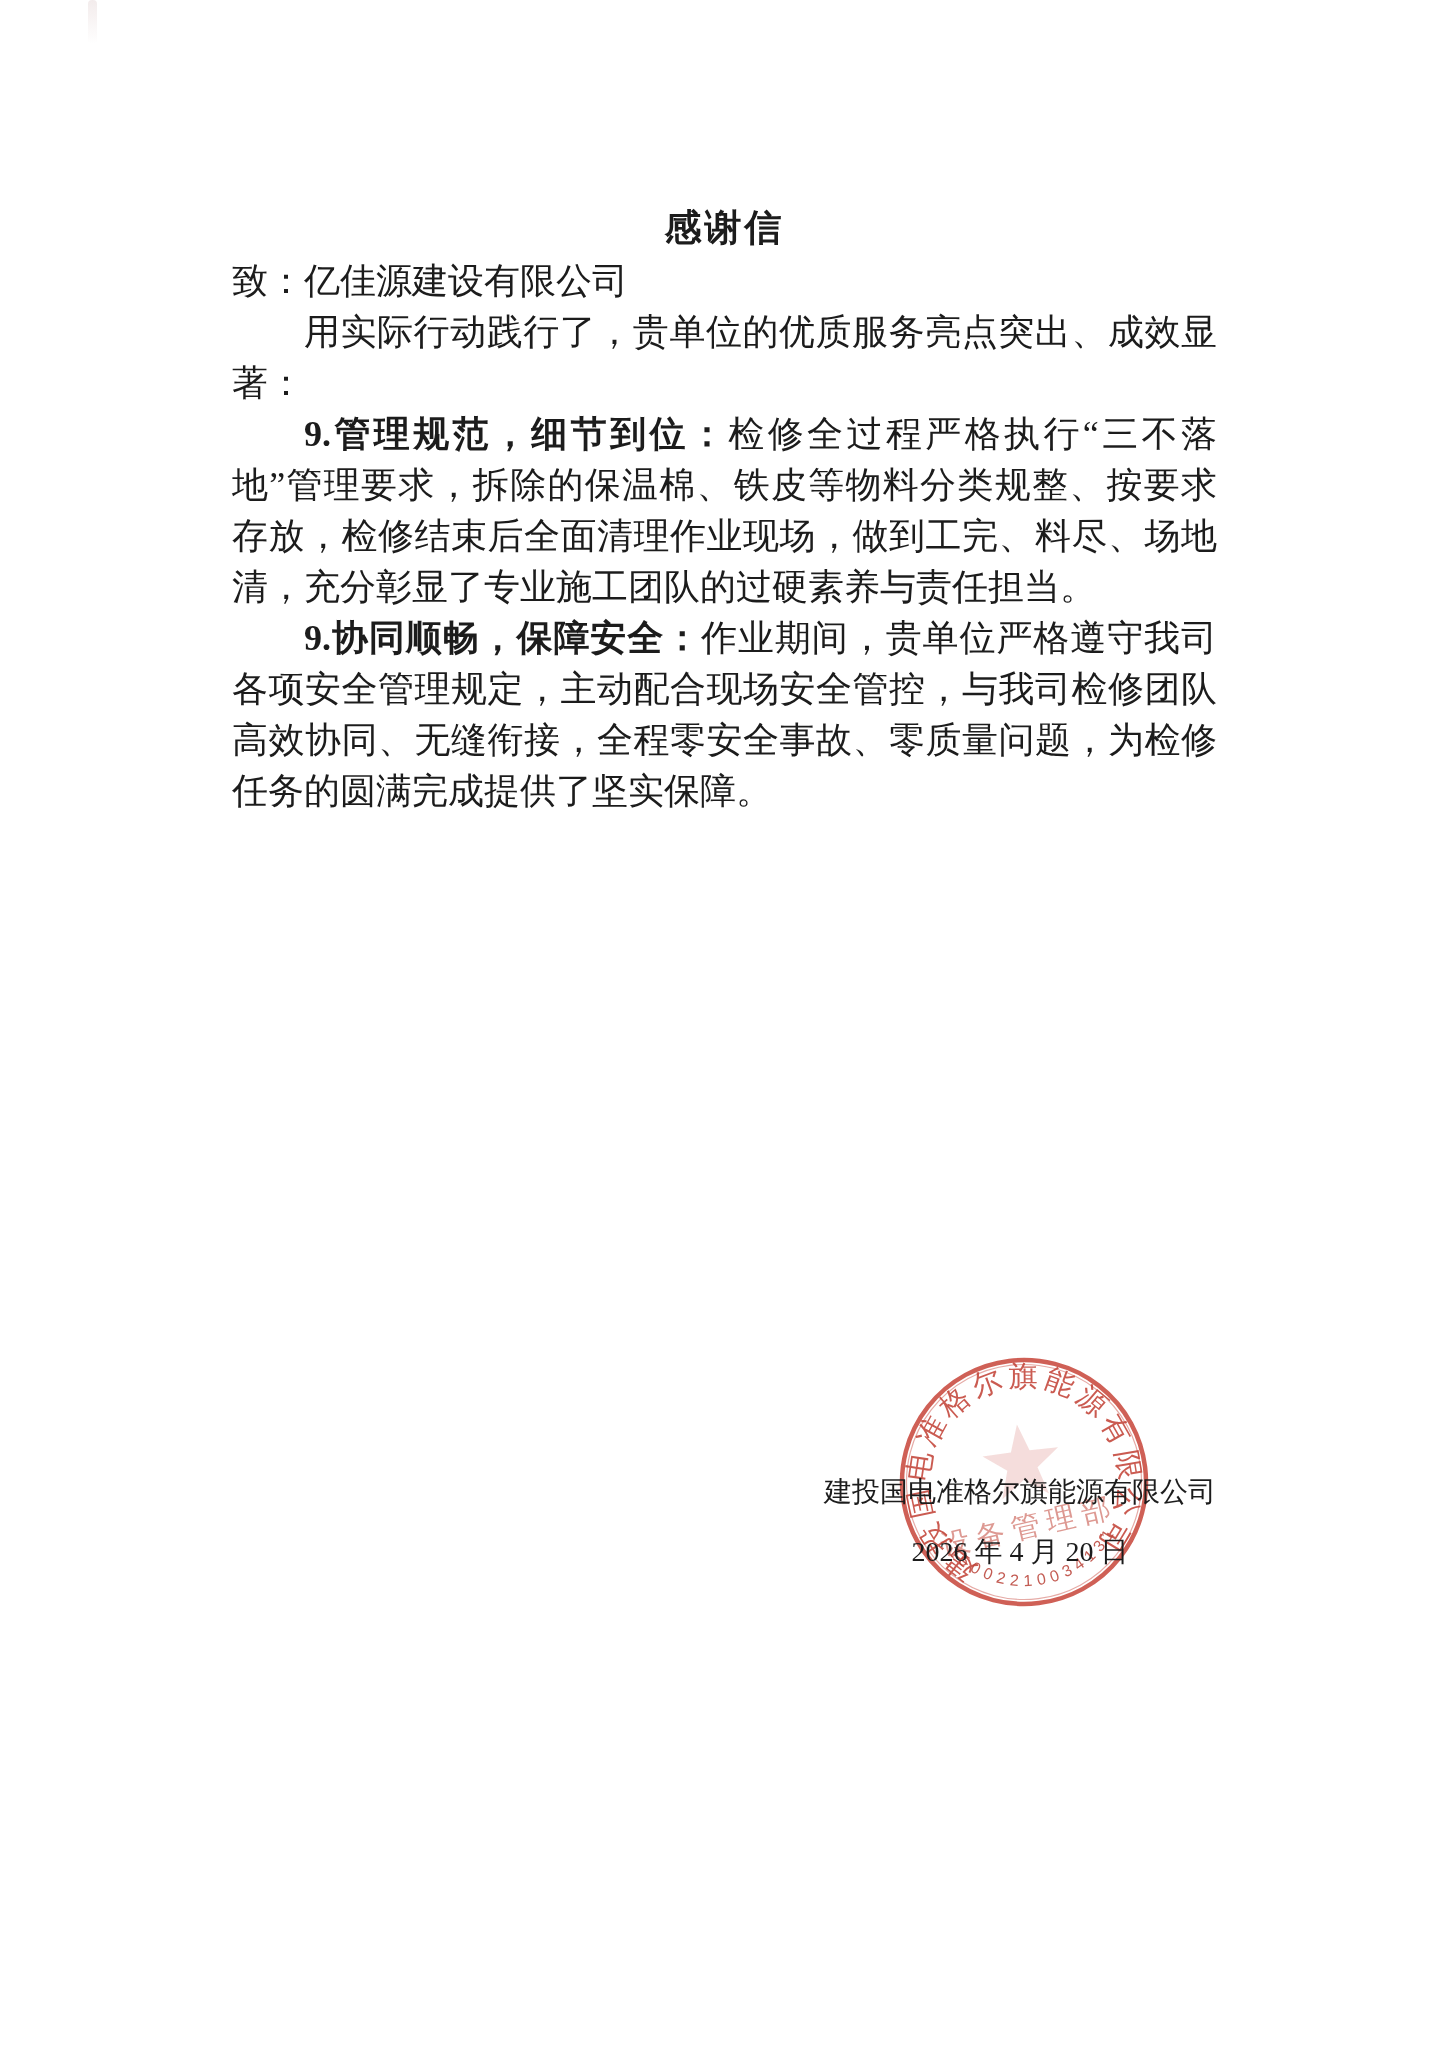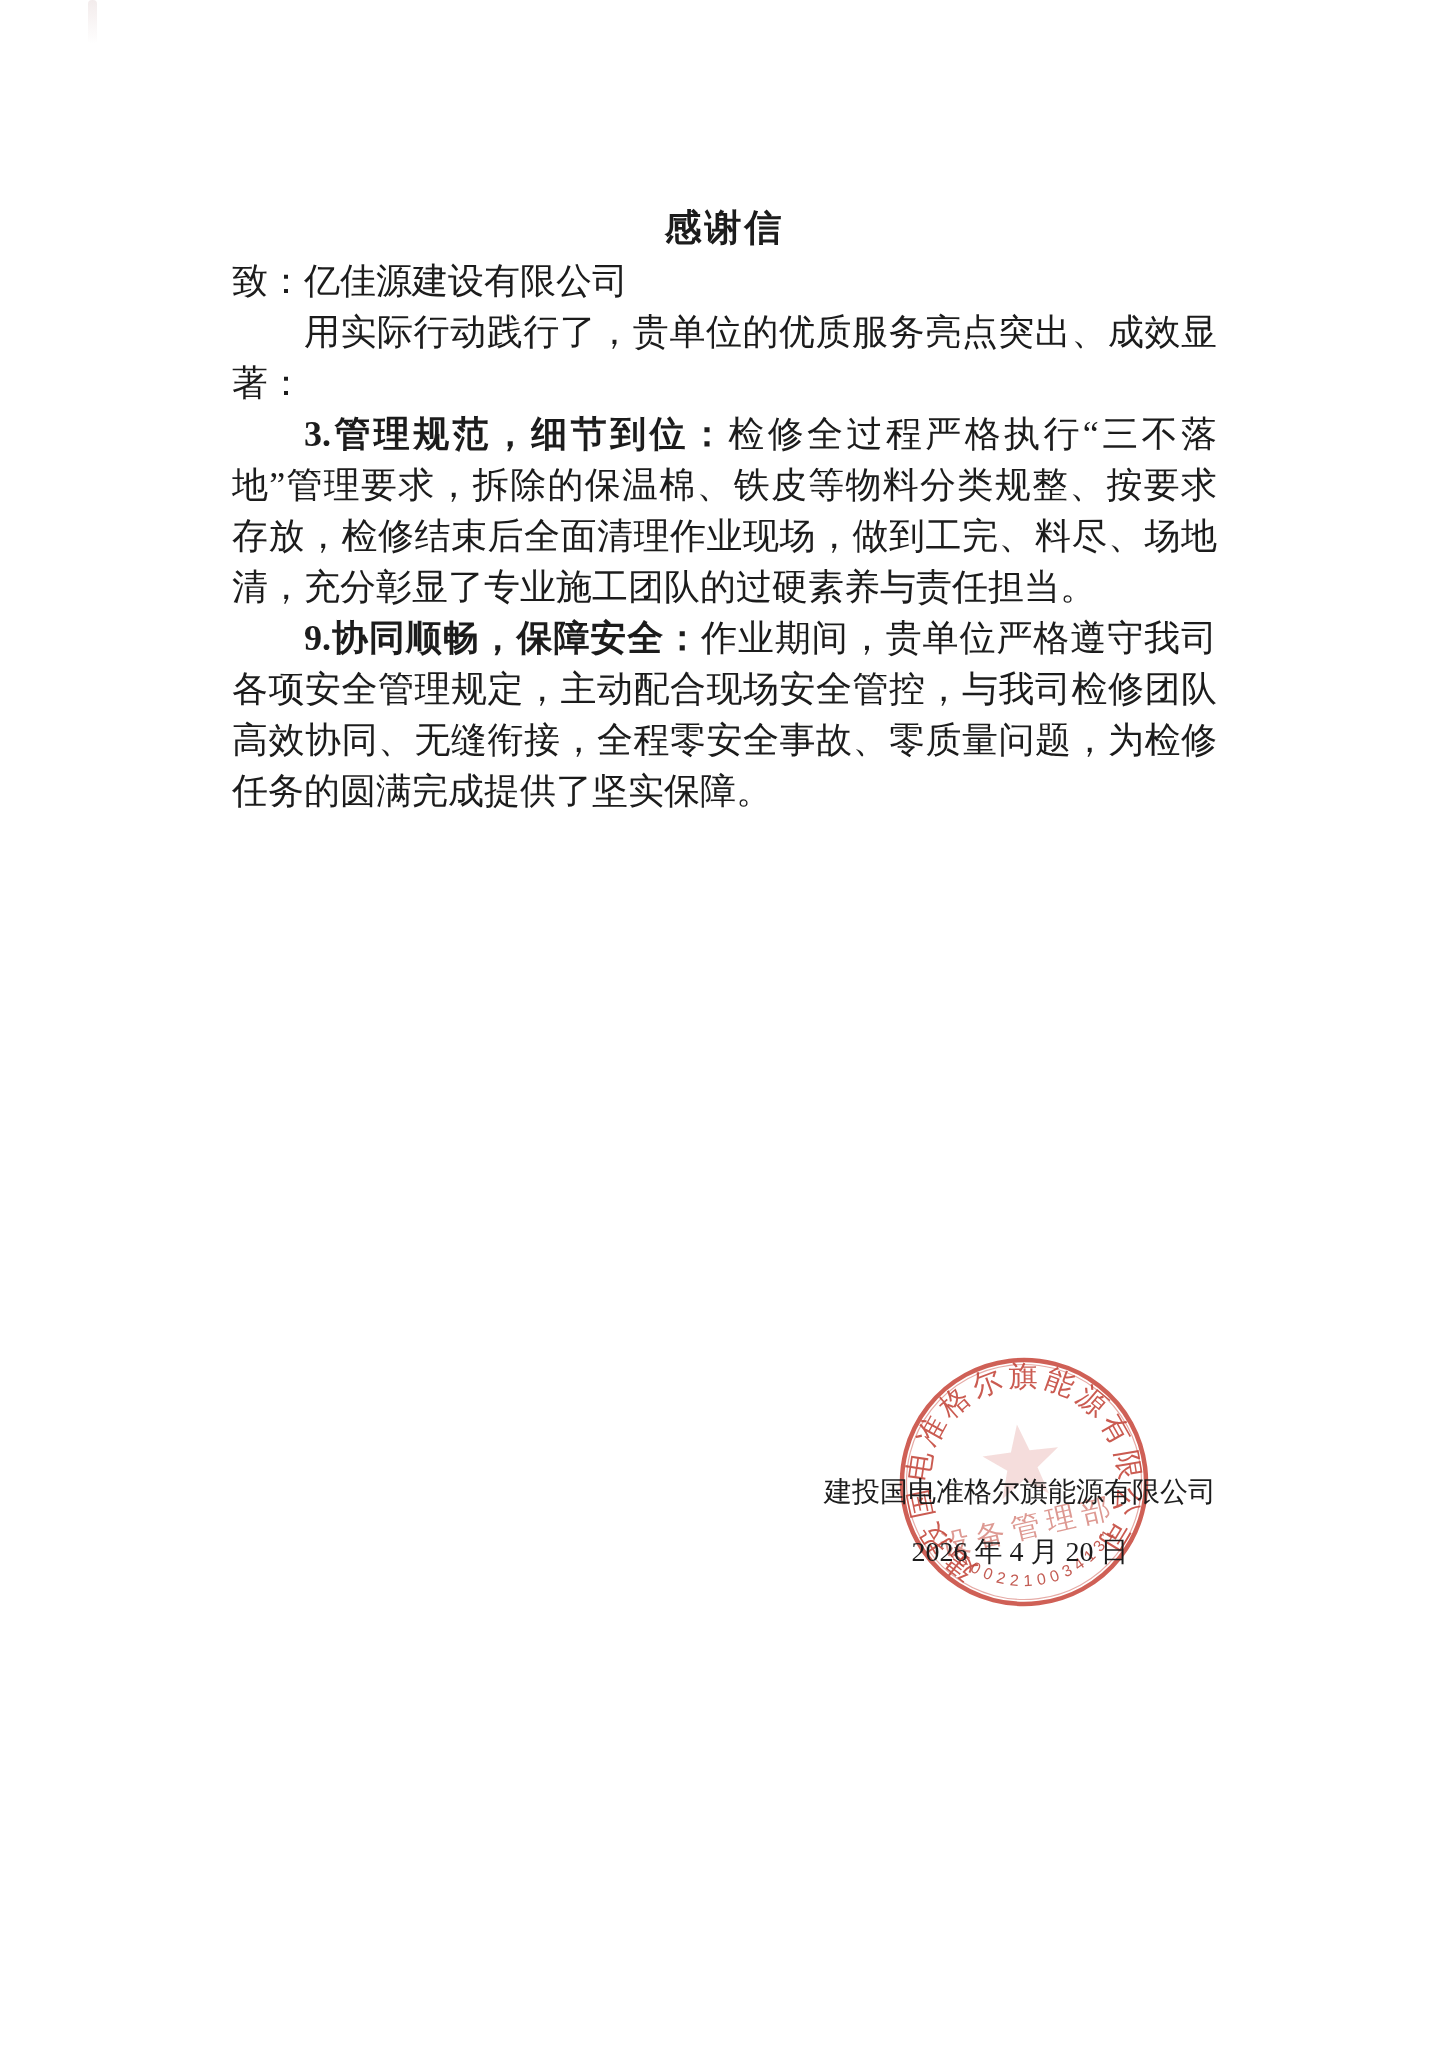--- a/index.html
+++ b/index.html
@@ -54,21 +54,21 @@
 
   <div class="content">
     <h1 class="title">感谢信</h1>
 
     <p class="salute">致：亿佳源建设有限公司</p>
 
 
     <p class="para"><span>用实际行动践行了，贵单位的优质服务亮点突出、成效显著：</span></p>
 
 
-    <p class="para"><span class="lead">3.管理规范，细节到位：</span><span>检修全过程严格执行“三不落地”管理要求，拆除的保温棉、铁皮等物料分类规整、按要求存放，检修结束后全面清理作业现场，做到工完、料尽、场地清，充分彰显了专业施工团队的过硬素养与责任担当。</span></p>
+    <p class="para"><span class="lead">9.管理规范，细节到位：</span><span>检修全过程严格执行“三不落地”管理要求，拆除的保温棉、铁皮等物料分类规整、按要求存放，检修结束后全面清理作业现场，做到工完、料尽、场地清，充分彰显了专业施工团队的过硬素养与责任担当。</span></p>
 
     <p class="para"><span class="lead">9.协同顺畅，保障安全：</span><span>作业期间，贵单位严格遵守我司各项安全管理规定，主动配合现场安全管控，与我司检修团队高效协同、无缝衔接，全程零安全事故、零质量问题，为检修任务的圆满完成提供了坚实保障。</span></p>
 
   </div>
 
   <div class="stamp">
     <svg viewBox="0 0 256 256" xmlns="http://www.w3.org/2000/svg">
       <defs>
         <path id="ringArc" d="M 71.6 205.7 A 96 96 0 1 1 184.4 205.7"></path>
         <path id="serialArc" d="M 37.9 180 A 104 104 0 0 0 218.1 180"></path>

